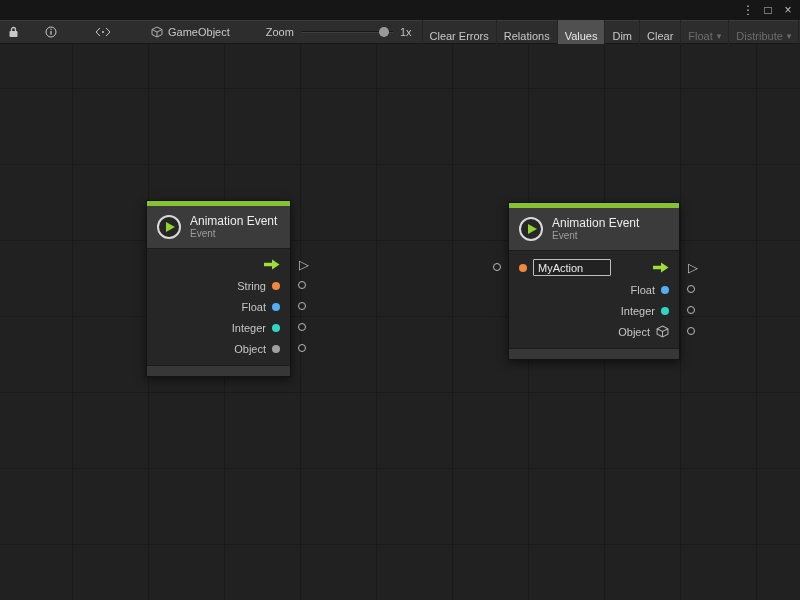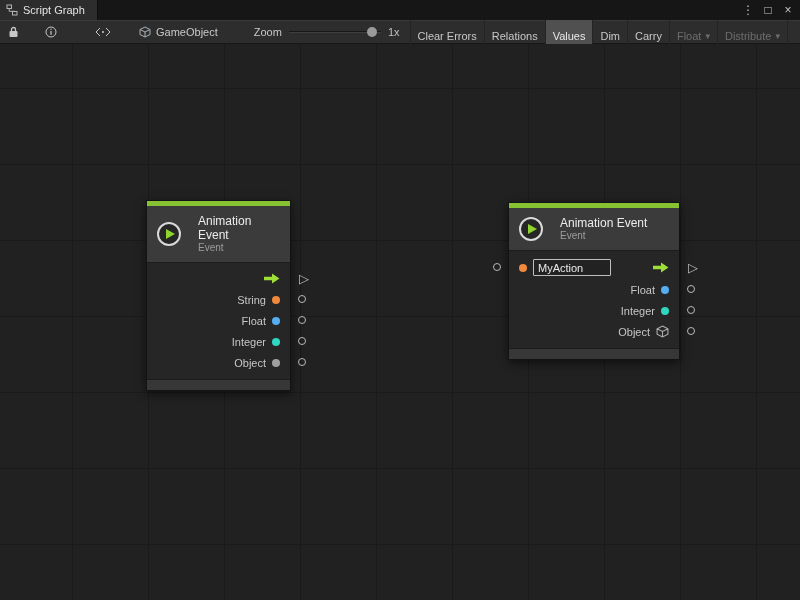--- a/index.html
+++ b/index.html
@@ -17,21 +17,21 @@
   .win-btn { width:16px; height:16px; display:flex; align-items:center; justify-content:center;
              color:#c4c4c4; font-size:12px; cursor:default; }
 
   
   .toolbar { height:24px; background:#2d2d2d; border-top:1px solid #3a3a3a;
              border-bottom:1px solid #171717; display:flex; align-items:center;
              color:#c8c8c8; font-size:11px; white-space:nowrap; }
   .tool-icon-btn { height:24px; display:flex; align-items:center; justify-content:center;
                    padding:0 6px; cursor:default; }
   .gap-sm { margin-left:14px; } .gap-md { margin-left:26px; }
-  .target-group { display:flex; align-items:center; gap:5px; margin-left:22px; }
+  .target-group { display:flex; align-items:center; gap:5px; margin-left:34px; }
   .zoom-group { display:flex; align-items:center; gap:7px; margin-left:36px; }
   .slider { position:relative; width:92px; height:14px; }
   .slider-track { position:absolute; left:0; right:0; top:6px; height:2px; background:#181818;
                   border-bottom:1px solid #3f3f3f; }
   .slider-knob { position:absolute; top:2px; left:78px; width:10px; height:10px;
                  border-radius:50%; background:#9a9a9a; }
   .zoom-value { color:#c0c0c0; }
   .btn-strip { display:flex; align-items:stretch; height:24px; margin-left:10px; }
   .tbtn { display:flex; align-items:center; gap:3px; padding:16px 7px; border-left:1px solid #242424;
           color:#c8c8c8; cursor:default; }
@@ -44,21 +44,21 @@
   .canvas { position:relative; width:800px; height:556px; background-color:#212121;
             background-image:
               linear-gradient(#1a1a1a 1px, transparent 1px),
               linear-gradient(90deg, #1a1a1a 1px, transparent 1px);
             background-size:76px 76px; background-position:-4px -32px; overflow:hidden; }
 
   
   .node { position:absolute; background:#262626; border:1px solid #131313;
           box-shadow:0 3px 9px rgba(0,0,0,.55); }
   .node-accent { height:5px; }
-  .node-header { display:flex; align-items:center; gap:17px; padding:8px 10px; background:#3b3b3b; }
+  .node-header { display:flex; align-items:center; gap:9px; padding:8px 10px; background:#3b3b3b; }
   .unit-icon { width:24px; height:24px; min-width:24px; border:2px solid #d9d9d9; border-radius:50%;
                background:#262626; display:flex; align-items:center; justify-content:center; }
   .play-tri { width:0; height:0; border-left:9px solid #8ed32e;
               border-top:5.5px solid transparent; border-bottom:5.5px solid transparent; margin-left:2px; }
   .node-title { font-size:12px; color:#ececec; line-height:14px; }
   .node-subtitle { font-size:10px; color:#9d9d9d; line-height:12px; }
   .node-body { padding:5px 0 6px 0; background:#262626; border-top:1px solid #1c1c1c; }
   .node-footer { height:11px; background:#373737; border-top:1px solid #1c1c1c; }
 
   .port-row { position:relative; height:21px; display:flex; align-items:center;
@@ -77,30 +77,20 @@
   .push-right { margin-left:auto; }
   .inline-field { width:78px; height:17px; background:#222; border:1px solid #bfbfbf;
                   border-radius:1px; color:#e9e9e9; font-size:11px; padding:0 4px;
                   font-family:Liberation Sans, sans-serif; outline:none; }
   svg { display:block; }
 </style>
 </head>
 <body>
 
 <div class="titlebar">
-  <div class="tab">
-    <span>
-      <svg width="12" height="12" viewBox="0 0 12 12" fill="none" stroke="#b4b4b4" stroke-width="1">
-        <rect x="1" y="1" width="4.5" height="3.5"></rect>
-          <rect x="6.5" y="7.5" width="4.5" height="3.5"></rect>
-        <path d="M3.2 4.5 v2.8 h5.6 v0.5"></path>
-      </svg>
-    </span>
-    <span class="tab-label">Script Graph</span>
-  </div>
   <div class="titlebar-spacer"></div>
   <div class="win-controls">
     <span class="win-btn">⋮</span>
     <span class="win-btn">□</span>
     <span class="win-btn">×</span>
   </div>
 </div>
 
 <div class="toolbar">
   <span class="tool-icon-btn" style="margin-left:2px">
@@ -148,21 +138,21 @@
     <span class="tbtn">
       <span>Relations</span>
       </span>
     <span class="tbtn active">
       <span>Values</span>
       </span>
     <span class="tbtn">
       <span>Dim</span>
       </span>
     <span class="tbtn">
-      <span>Carry</span>
+      <span>Clear</span>
       </span>
     <span class="tbtn disabled">
       <span>Float</span>
       <span class="dd">▾</span>
       </span>
     <span class="tbtn disabled">
       <span>Distribute</span>
       <span class="dd">▾</span>
       </span>
     <span class="tbtn">

